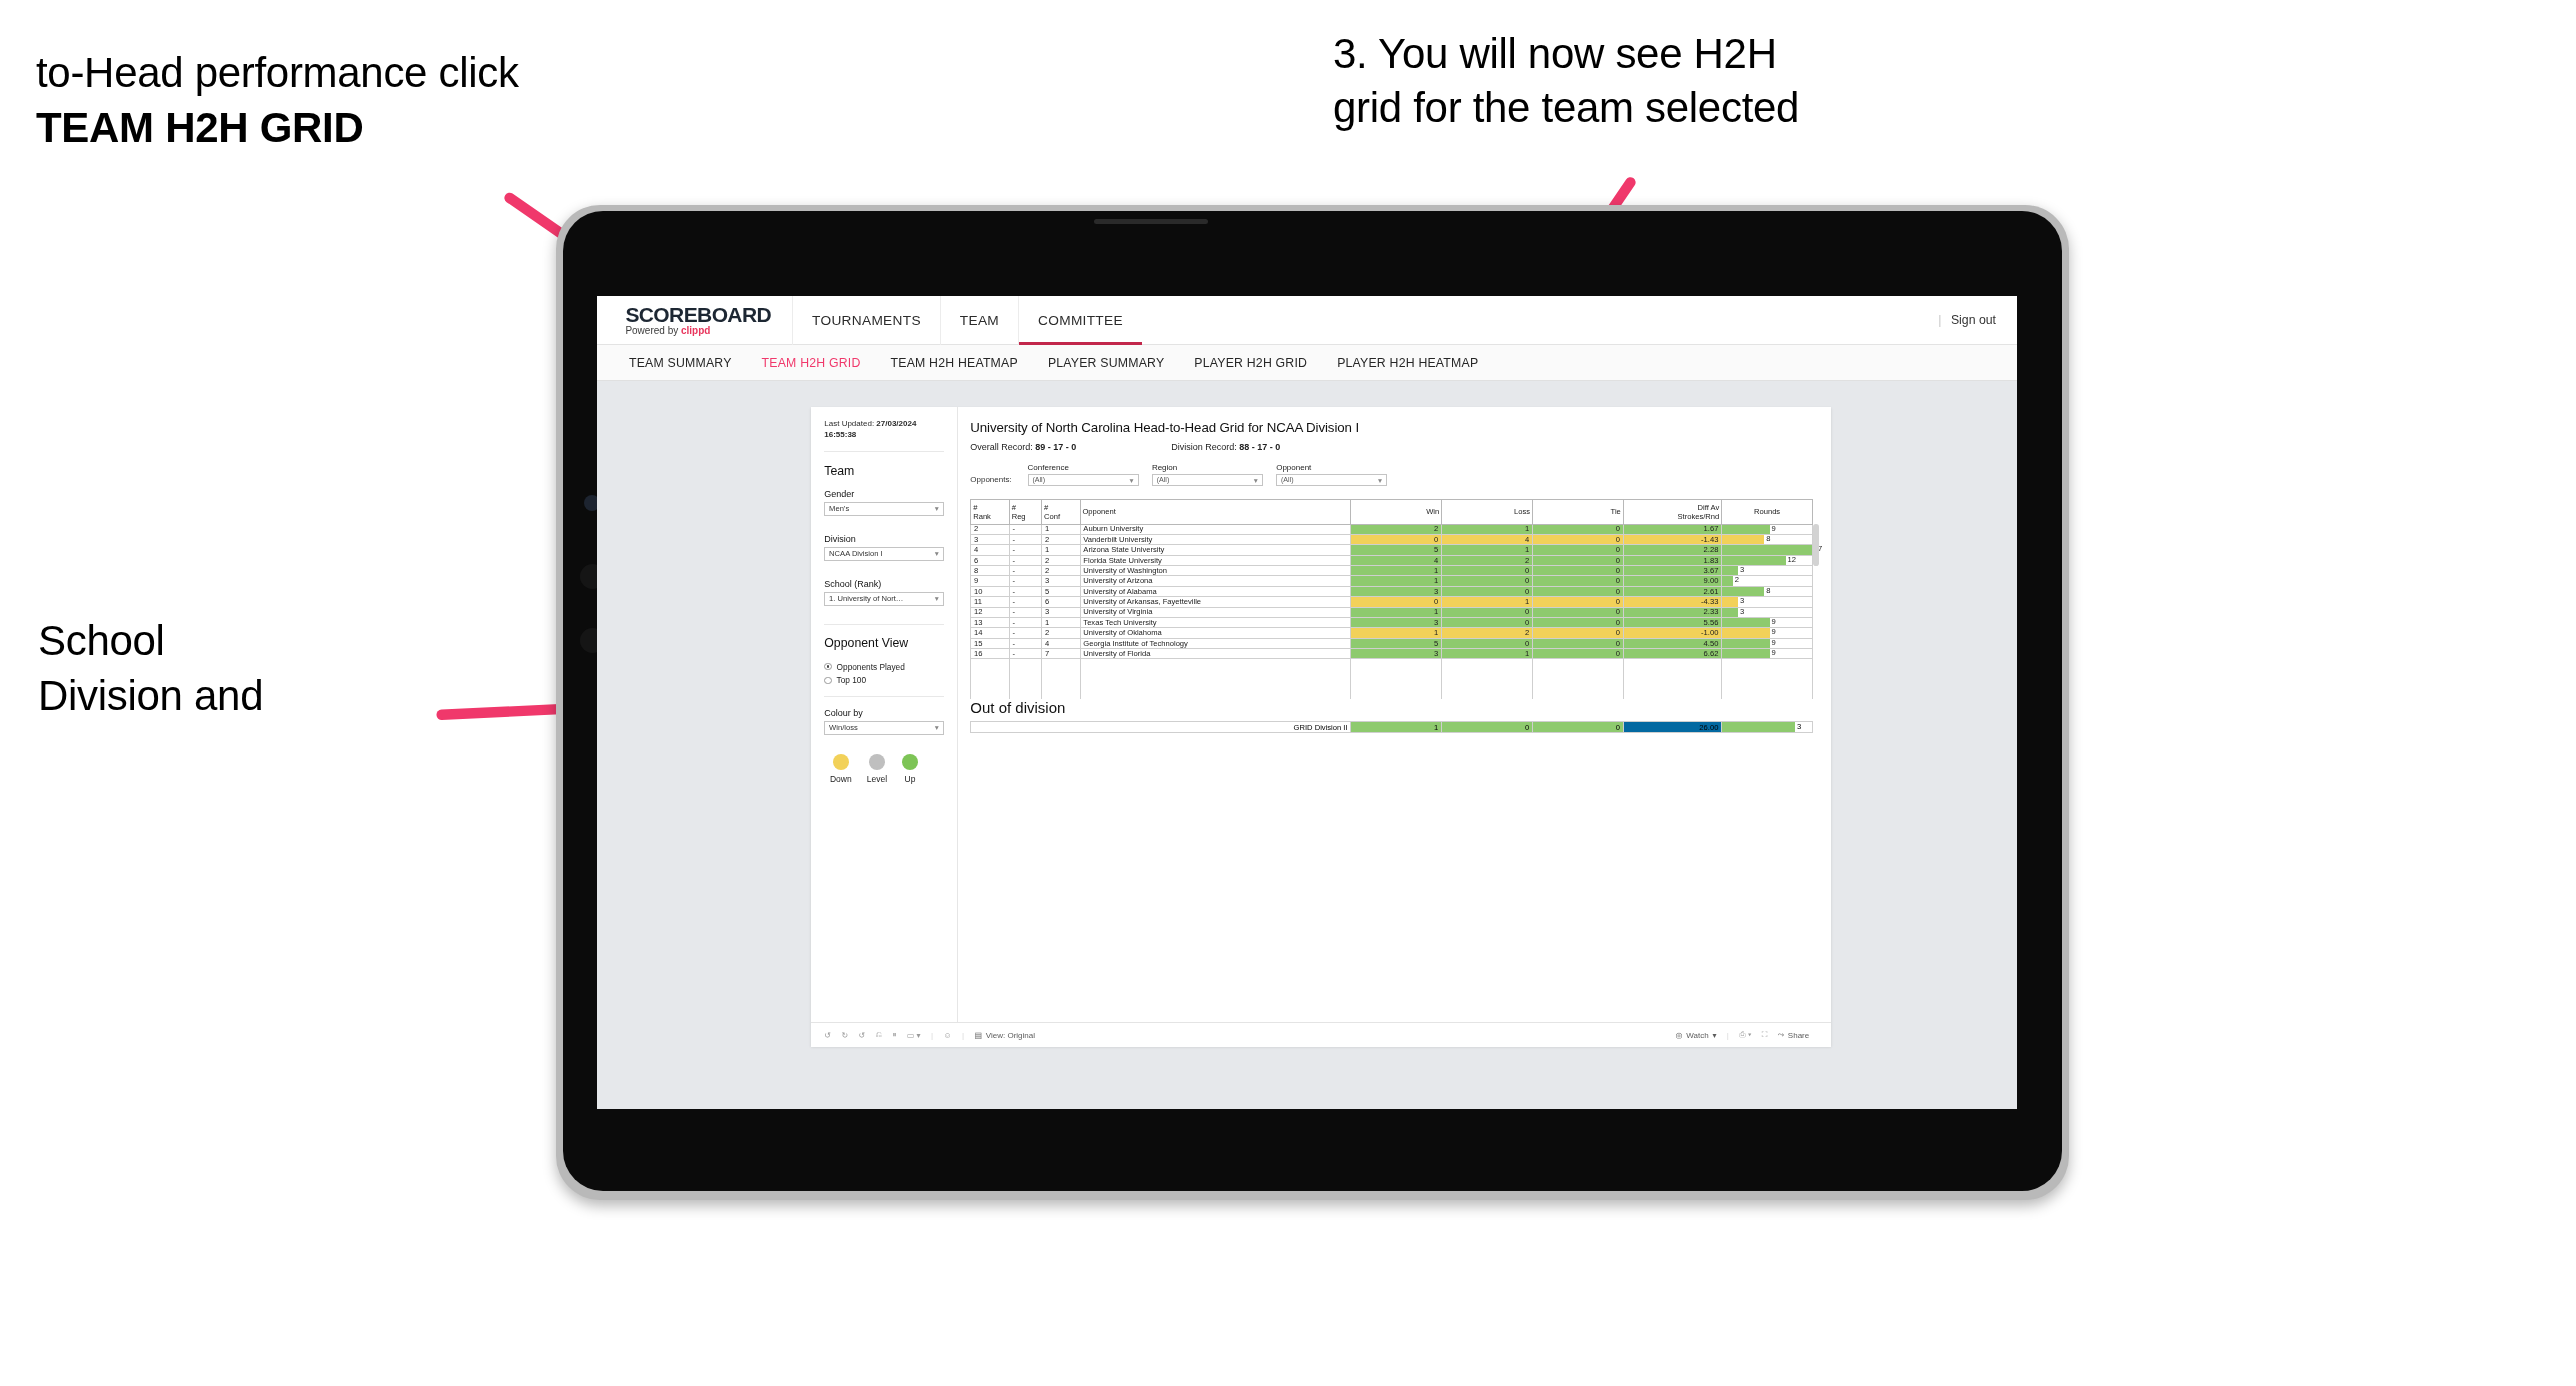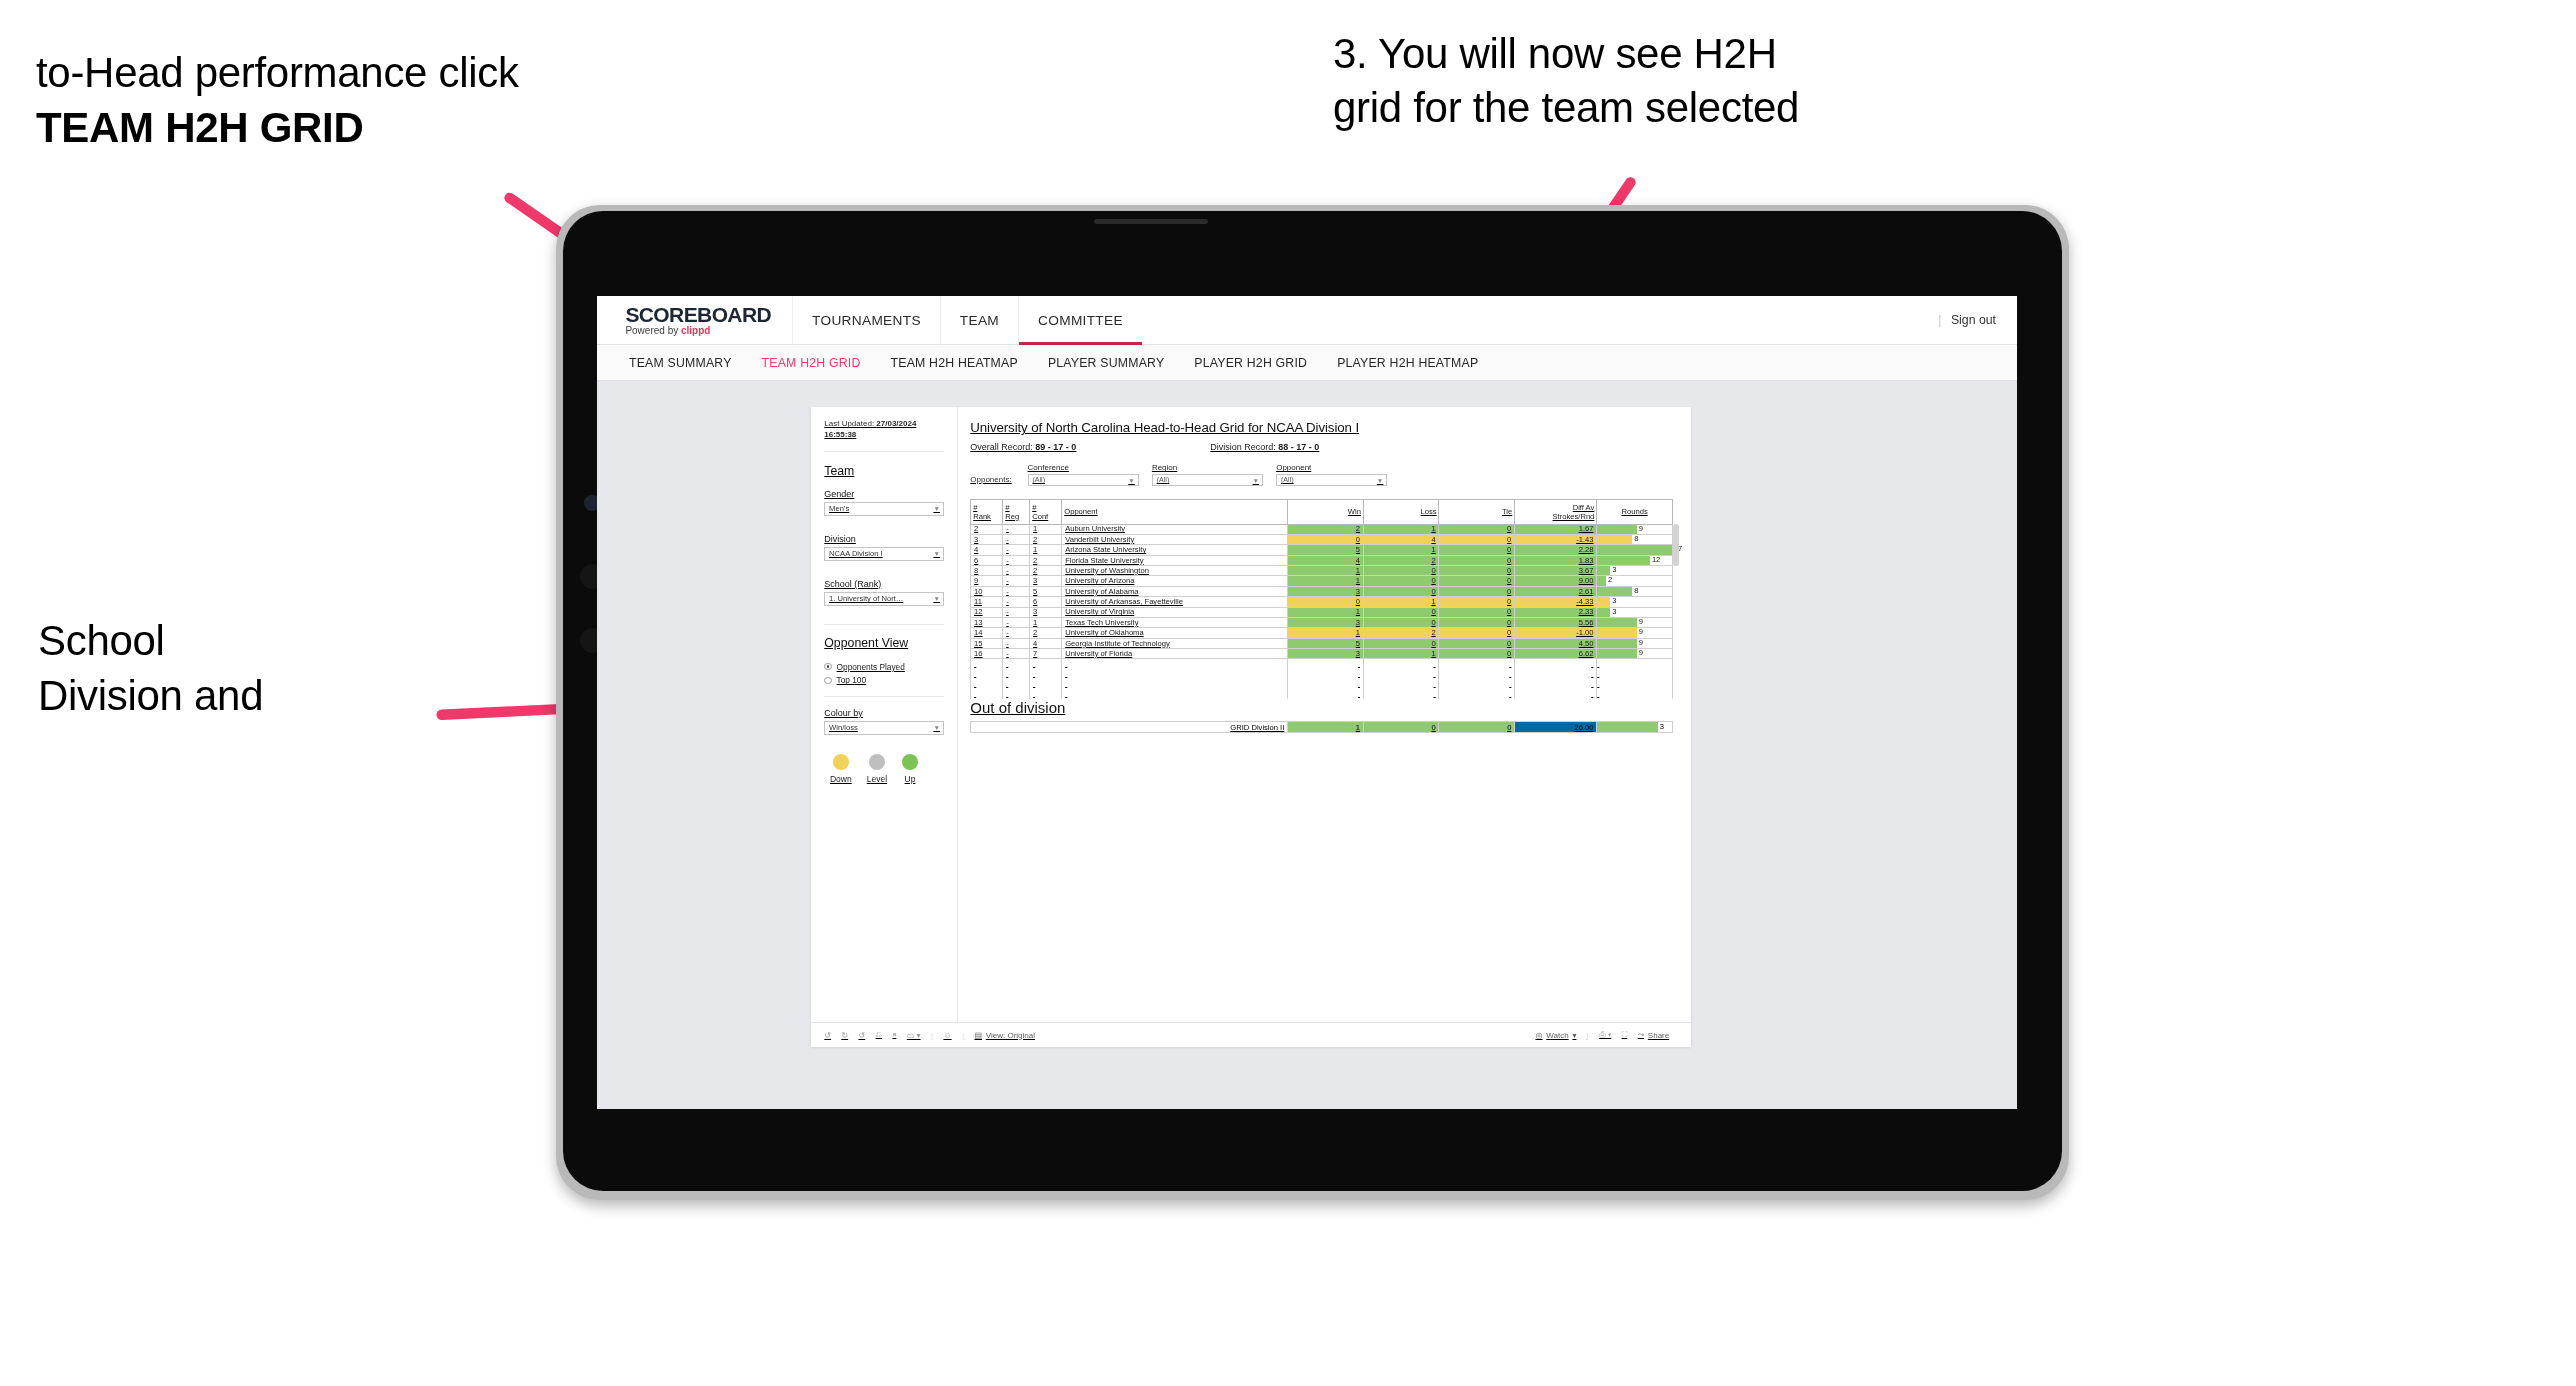--- a/index.html
+++ b/index.html
@@ -113,24 +113,24 @@
   
   #workspace {
     position: absolute; left: 0; right: 0;
     top: 86px; bottom: 0;
     background: #e6e8eb;
     padding: 25px 0 0 0;
   }
   #viz {
     position: absolute;
     left: 214px; top: 25px;
-    width: 880px; height: 640px;
+    width: 1020px; height: 640px;
     background: #ffffff;
     box-shadow: 0 0.9px 2.8px rgba(0,0,0,0.12);
-    display: flex; flex-direction: column; text-decoration: underline;
+    display: flex; flex-direction: column;
   }
   #viz-body { flex: 1; display: flex; min-height: 0; }
 
   
   #filters {
     width: 147px; flex: none;
     border-right: 0.9px solid #e6e6e6;
     padding: 12.3px 13.3px 0 13.3px;
     font-size: 8.5px; color: #1c1c1c;
   }
@@ -160,21 +160,21 @@
     width: 2.8px; height: 2.8px; border-radius: 50%; background: #444;
   }
   #legend { display: flex; gap: 15px; margin-top: 19px; padding-left: 5.7px; }
   .legend-item { text-align: center; }
   .legend-dot { width: 16px; height: 16px; border-radius: 50%; margin: 0 auto 3.8px auto; }
   .legend-label { font-size: 8.5px; color: #1c1c1c; }
 
   
   #content { flex: 1; padding: 13.3px 18px 0 12.3px; min-width: 0; }
   #viz-title { font-size: 13.3px; color: #111; letter-spacing: -0.1px; }
-  #records { display: flex; margin-top: 6.6px; font-size: 9px; color: #222; gap: 39px; }
+  #records { display: flex; margin-top: 6.6px; font-size: 9px; color: #222; }
   #records b { font-weight: 700; }
   #rec-overall { width: 201px; }
 
   #filterbar { display: flex; align-items: flex-end; margin-top: 11.4px; gap: 13.3px; }
   #opp-label { font-size: 8px; color: #333; padding-bottom: 2.8px; width: 44px; flex: none; }
   .fb-group { width: 111px; }
   .fb-label { font-size: 8px; color: #222; margin-bottom: 1.9px; }
   .fb-select {
     height: 12.3px; border: 0.9px solid #c4c4c4; background: #fff;
     display: flex; align-items: center; padding: 0 2.8px 0 3.8px;

